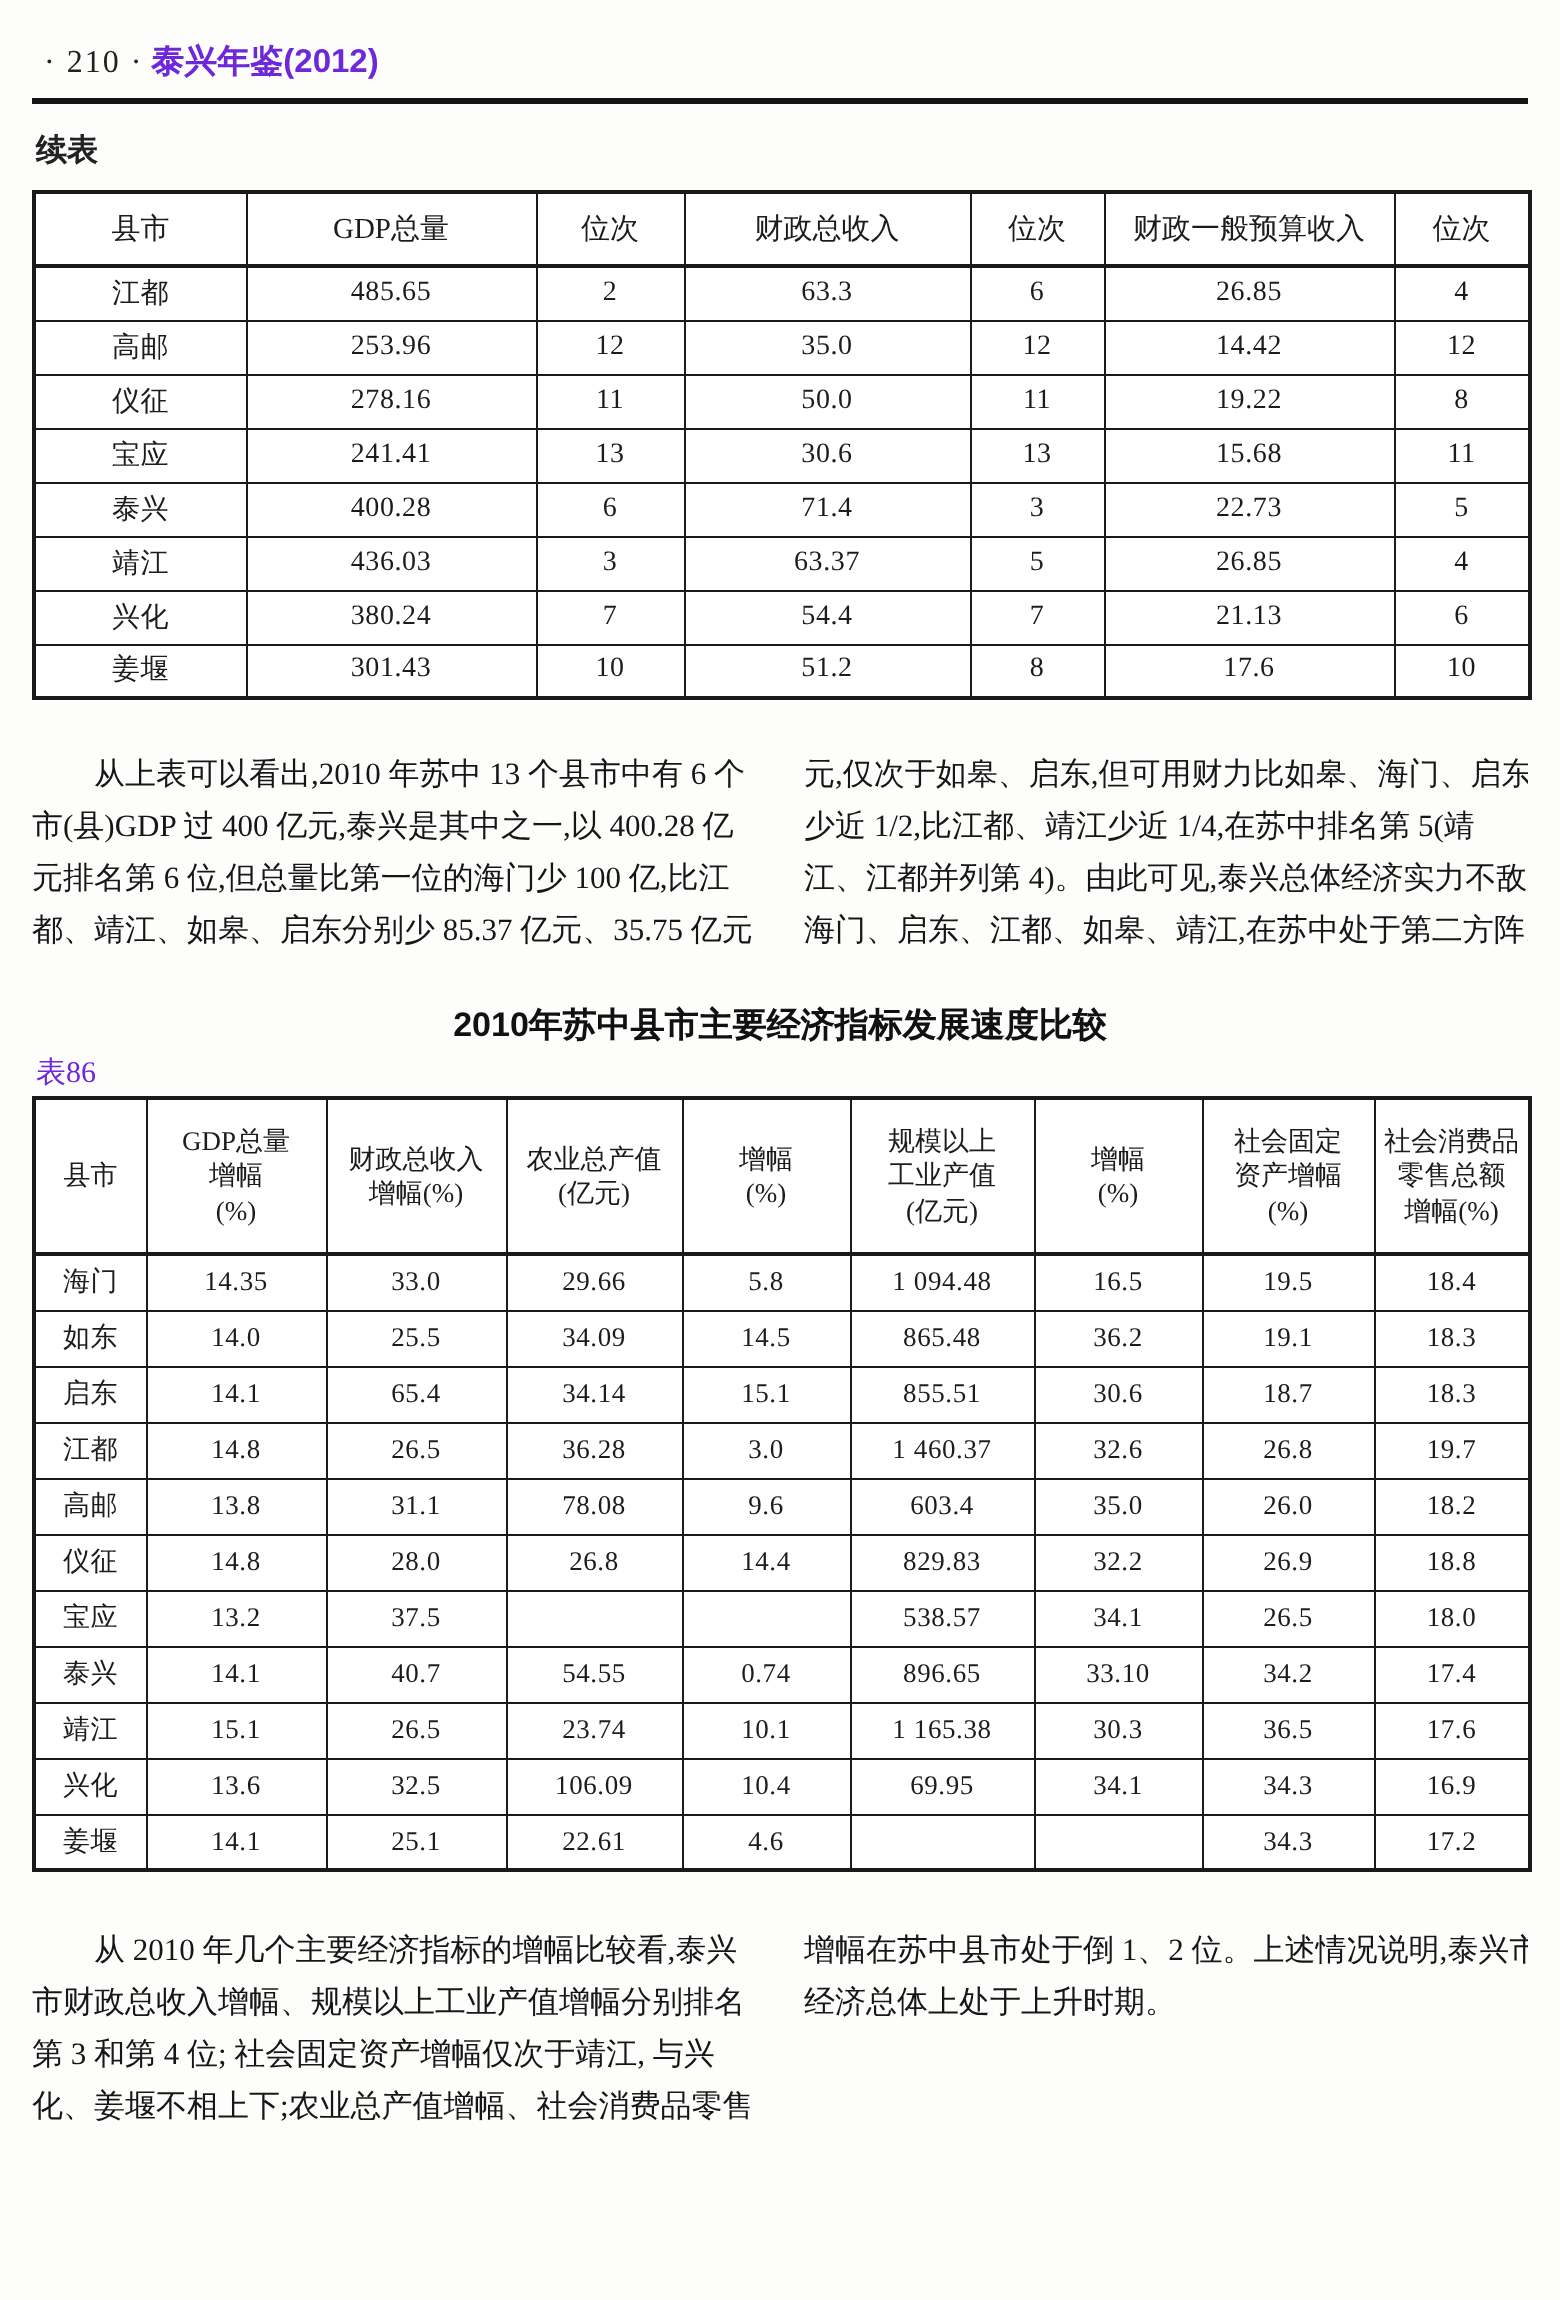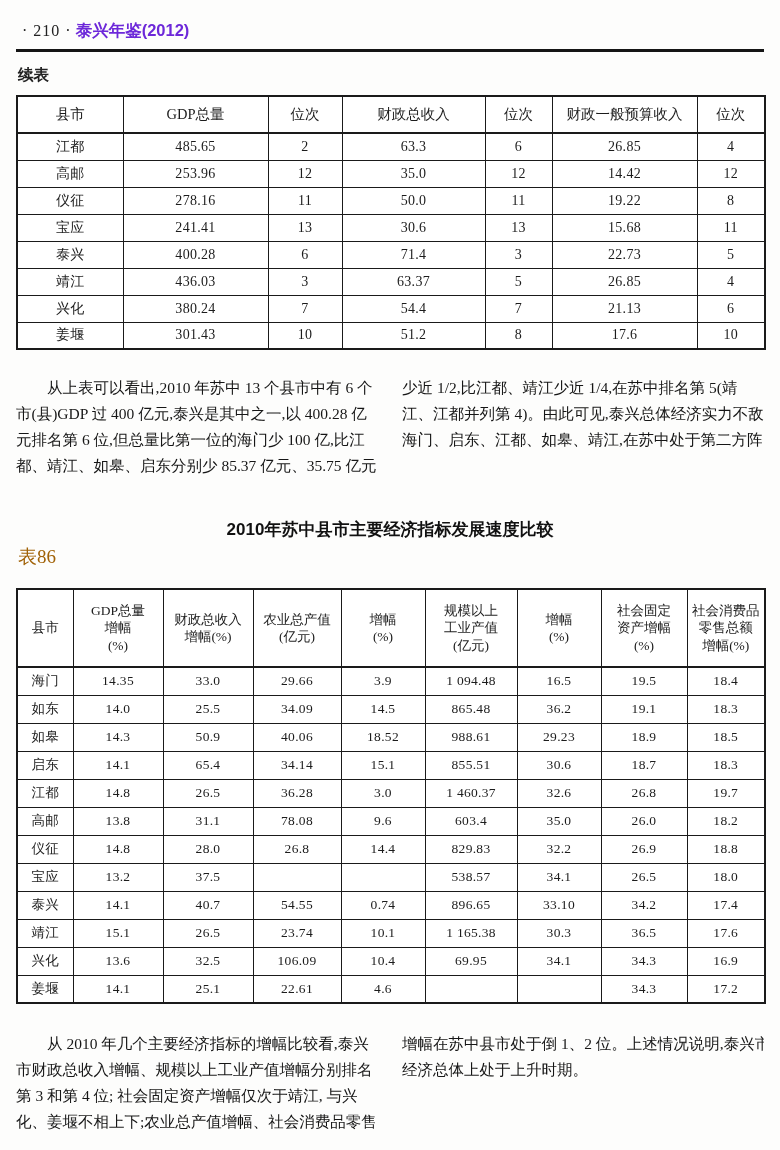--- a/index.html
+++ b/index.html
@@ -24,22 +24,22 @@
   
   .t1 th { height:37px; font-size:14.5px; }
   .t1 td { height:27px; font-size:14px; letter-spacing:0.3px; }
   
   .text-cols { display:flex; gap:24px; }
   .text-col { width:362px; font-size:15.5px; line-height:26px; color:#161616; }
   .text-line { white-space:pre; overflow:hidden; }
   .mid-text { margin-top:25px; }
   .bot-text { margin-top:27px; }
   
-  .t2-title { text-align:center; font-family:"Liberation Sans","DejaVu Sans",sans-serif; font-weight:bold; font-size:17px; margin-top:39px; color:#111; }
-  .t2-label { font-size:19px; margin:3px 0 18px 2px; color:#a16207; }
+  .t2-title { text-align:center; font-family:"Liberation Sans","DejaVu Sans",sans-serif; font-weight:bold; font-size:17px; margin-top:22px; color:#111; }
+  .t2-label { font-size:15px; margin:3px 0 2px 2px; color:#6d28d9; }
   .t2 th { height:78px; font-size:13.5px; line-height:17.5px; white-space:pre-line; }
   .t2 td { height:28px; font-size:13.5px; letter-spacing:0.3px; }
 </style>
 </head>
 <body>
 
 <div class="page">
 
   <div class="page-header">
     <span class="page-no">· 210 ·</span>
@@ -146,20 +146,21 @@
   </table>
 
   <div class="text-cols mid-text">
     <div class="text-col">
         <div class="text-line">　　从上表可以看出,2010 年苏中 13 个县市中有 6 个</div>
         <div class="text-line">市(县)GDP 过 400 亿元,泰兴是其中之一,以 400.28 亿</div>
         <div class="text-line">元排名第 6 位,但总量比第一位的海门少 100 亿,比江</div>
         <div class="text-line">都、靖江、如皋、启东分别少 85.37 亿元、35.75 亿元、</div>
       </div>
     <div class="text-col">
+        <div class="text-line">元,仅次于如皋、启东,但可用财力比如皋、海门、启东</div>
         <div class="text-line">少近 1/2,比江都、靖江少近 1/4,在苏中排名第 5(靖</div>
         <div class="text-line">江、江都并列第 4)。由此可见,泰兴总体经济实力不敌</div>
         <div class="text-line">海门、启东、江都、如皋、靖江,在苏中处于第二方阵。</div>
       </div>
   </div>
 
   <div class="t2-title">2010年苏中县市主要经济指标发展速度比较</div>
   <div class="t2-label">表86</div>
   <table class="t2">
     <colgroup>
@@ -197,47 +198,36 @@
 零售总额
 增幅(%)</th>
         </tr>
       </thead>
     <tbody>
         <tr>
           <td>海门</td>
           <td>14.35</td>
           <td>33.0</td>
           <td>29.66</td>
-          <td>3.9</td>
+          <td>5.8</td>
           <td>1 094.48</td>
           <td>16.5</td>
           <td>19.5</td>
           <td>18.4</td>
         </tr>
         <tr>
           <td>如东</td>
           <td>14.0</td>
           <td>25.5</td>
           <td>34.09</td>
           <td>14.5</td>
           <td>865.48</td>
           <td>36.2</td>
           <td>19.1</td>
           <td>18.3</td>
-        </tr>
-        <tr>
-          <td>如皋</td>
-          <td>14.3</td>
-          <td>50.9</td>
-          <td>40.06</td>
-          <td>18.52</td>
-          <td>988.61</td>
-          <td>29.23</td>
-          <td>18.9</td>
-          <td>18.5</td>
         </tr>
         <tr>
           <td>启东</td>
           <td>14.1</td>
           <td>65.4</td>
           <td>34.14</td>
           <td>15.1</td>
           <td>855.51</td>
           <td>30.6</td>
           <td>18.7</td>

